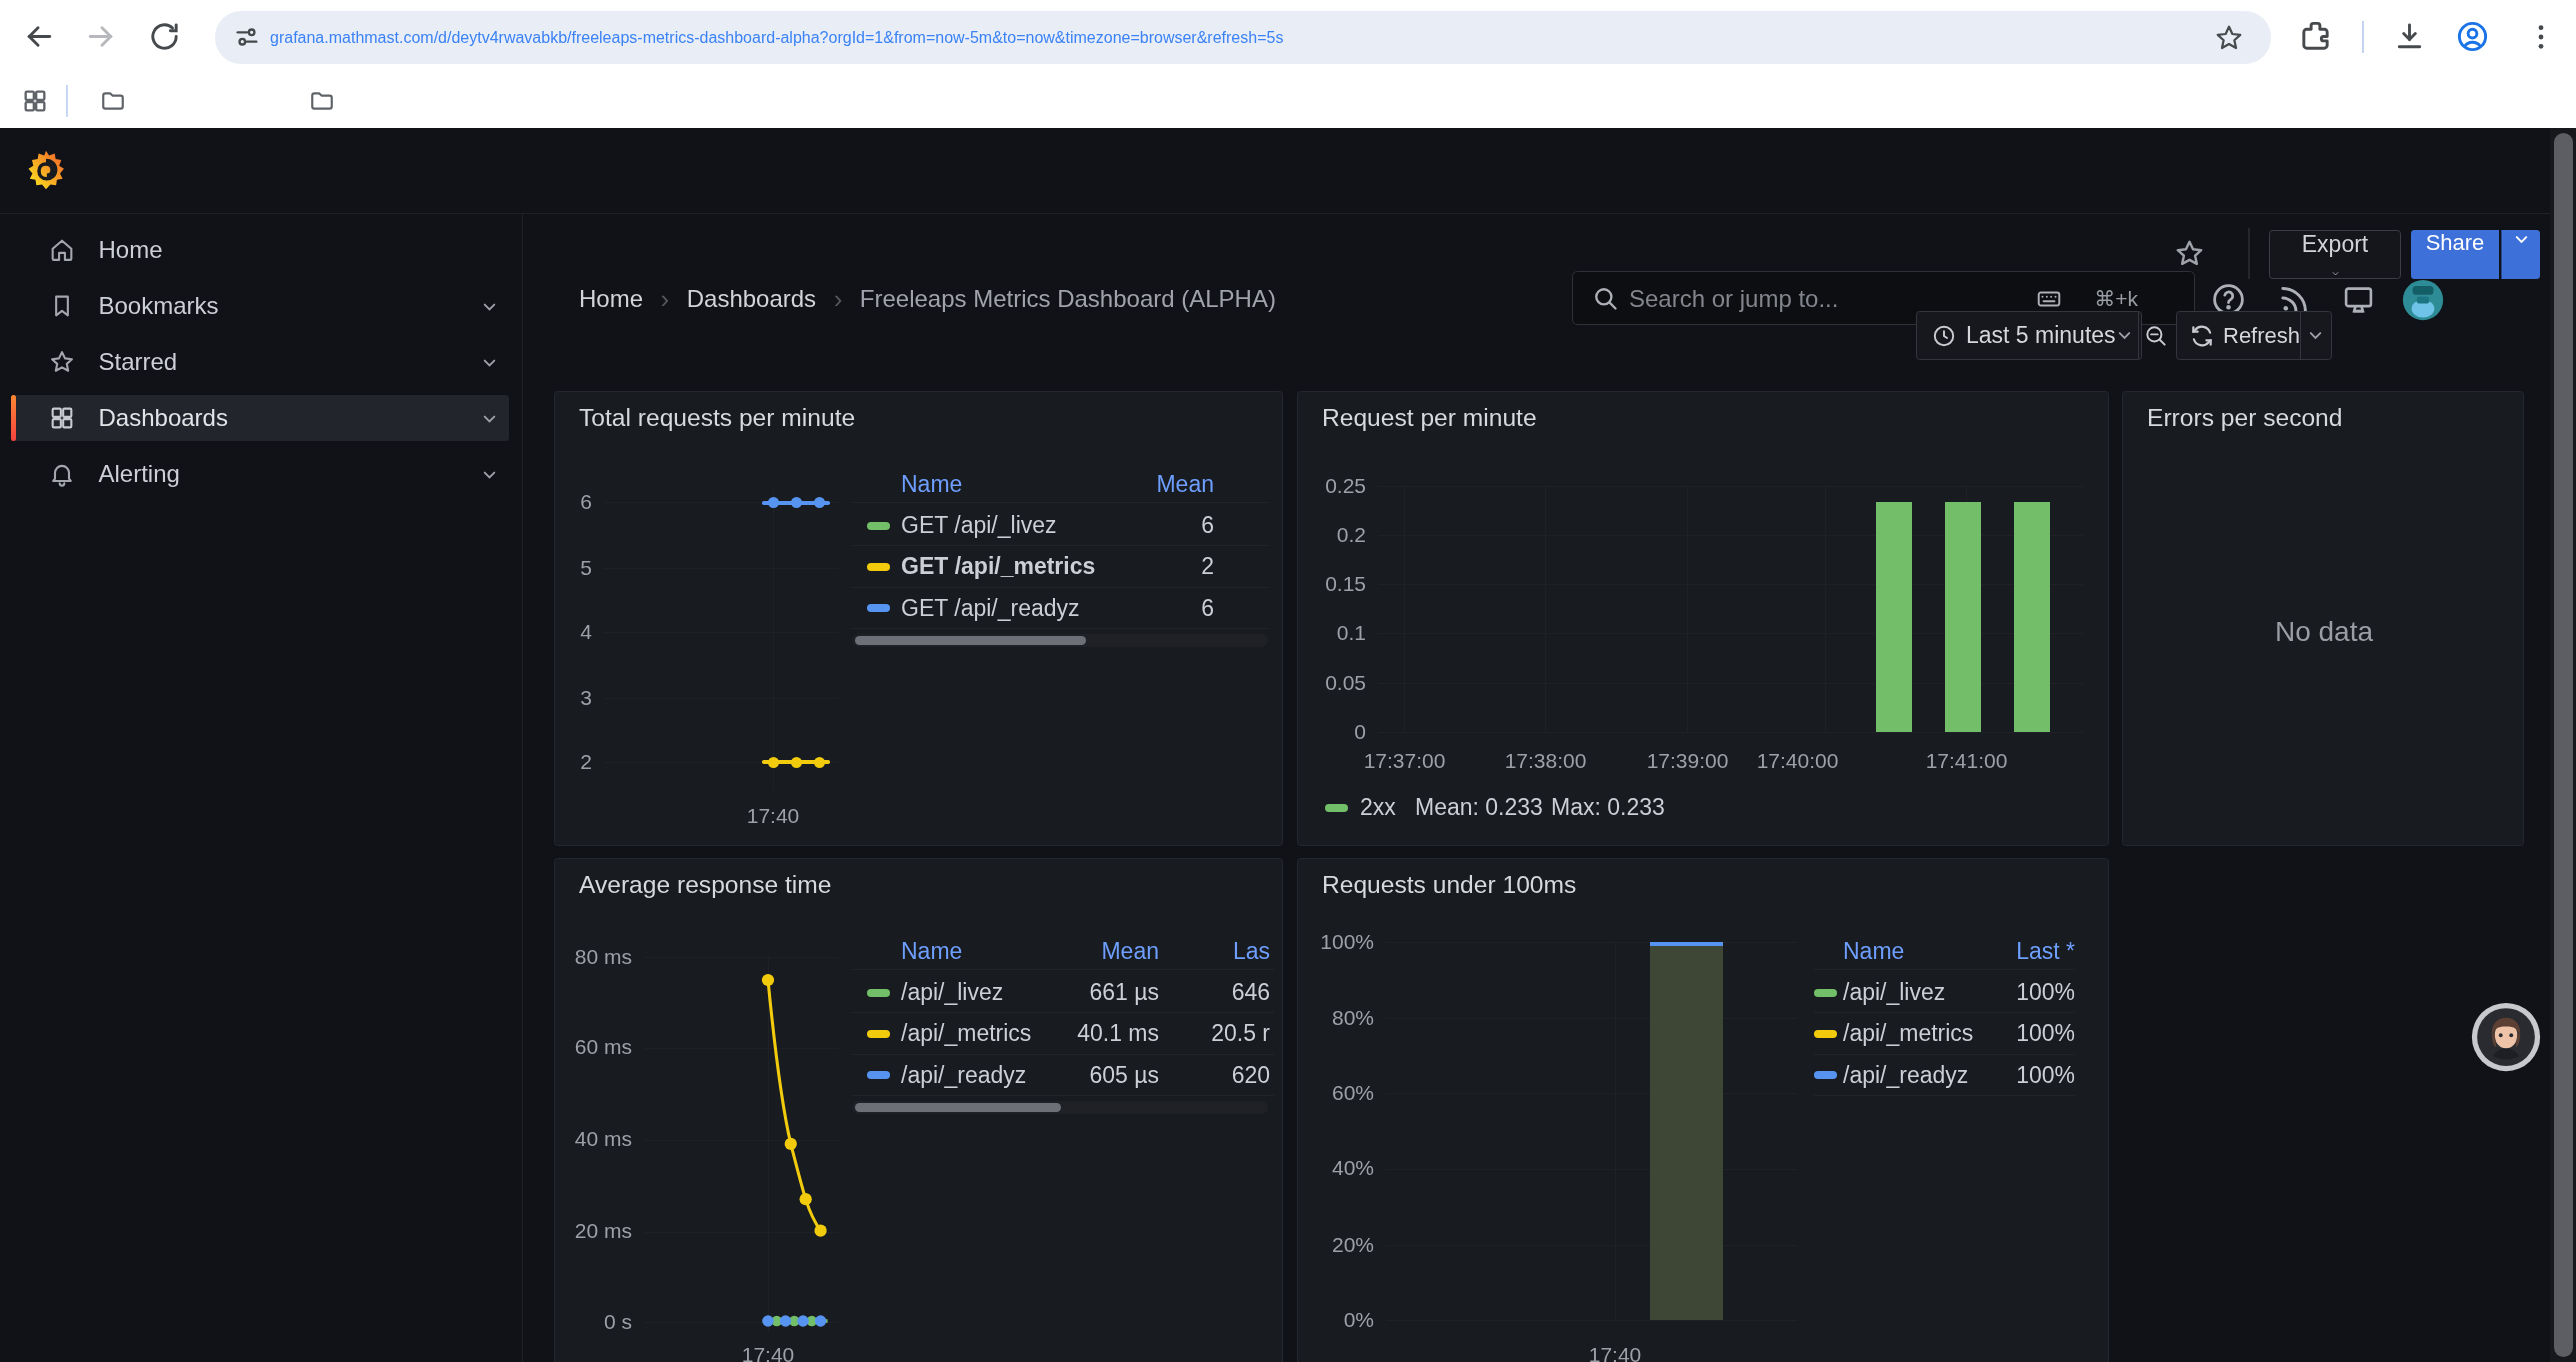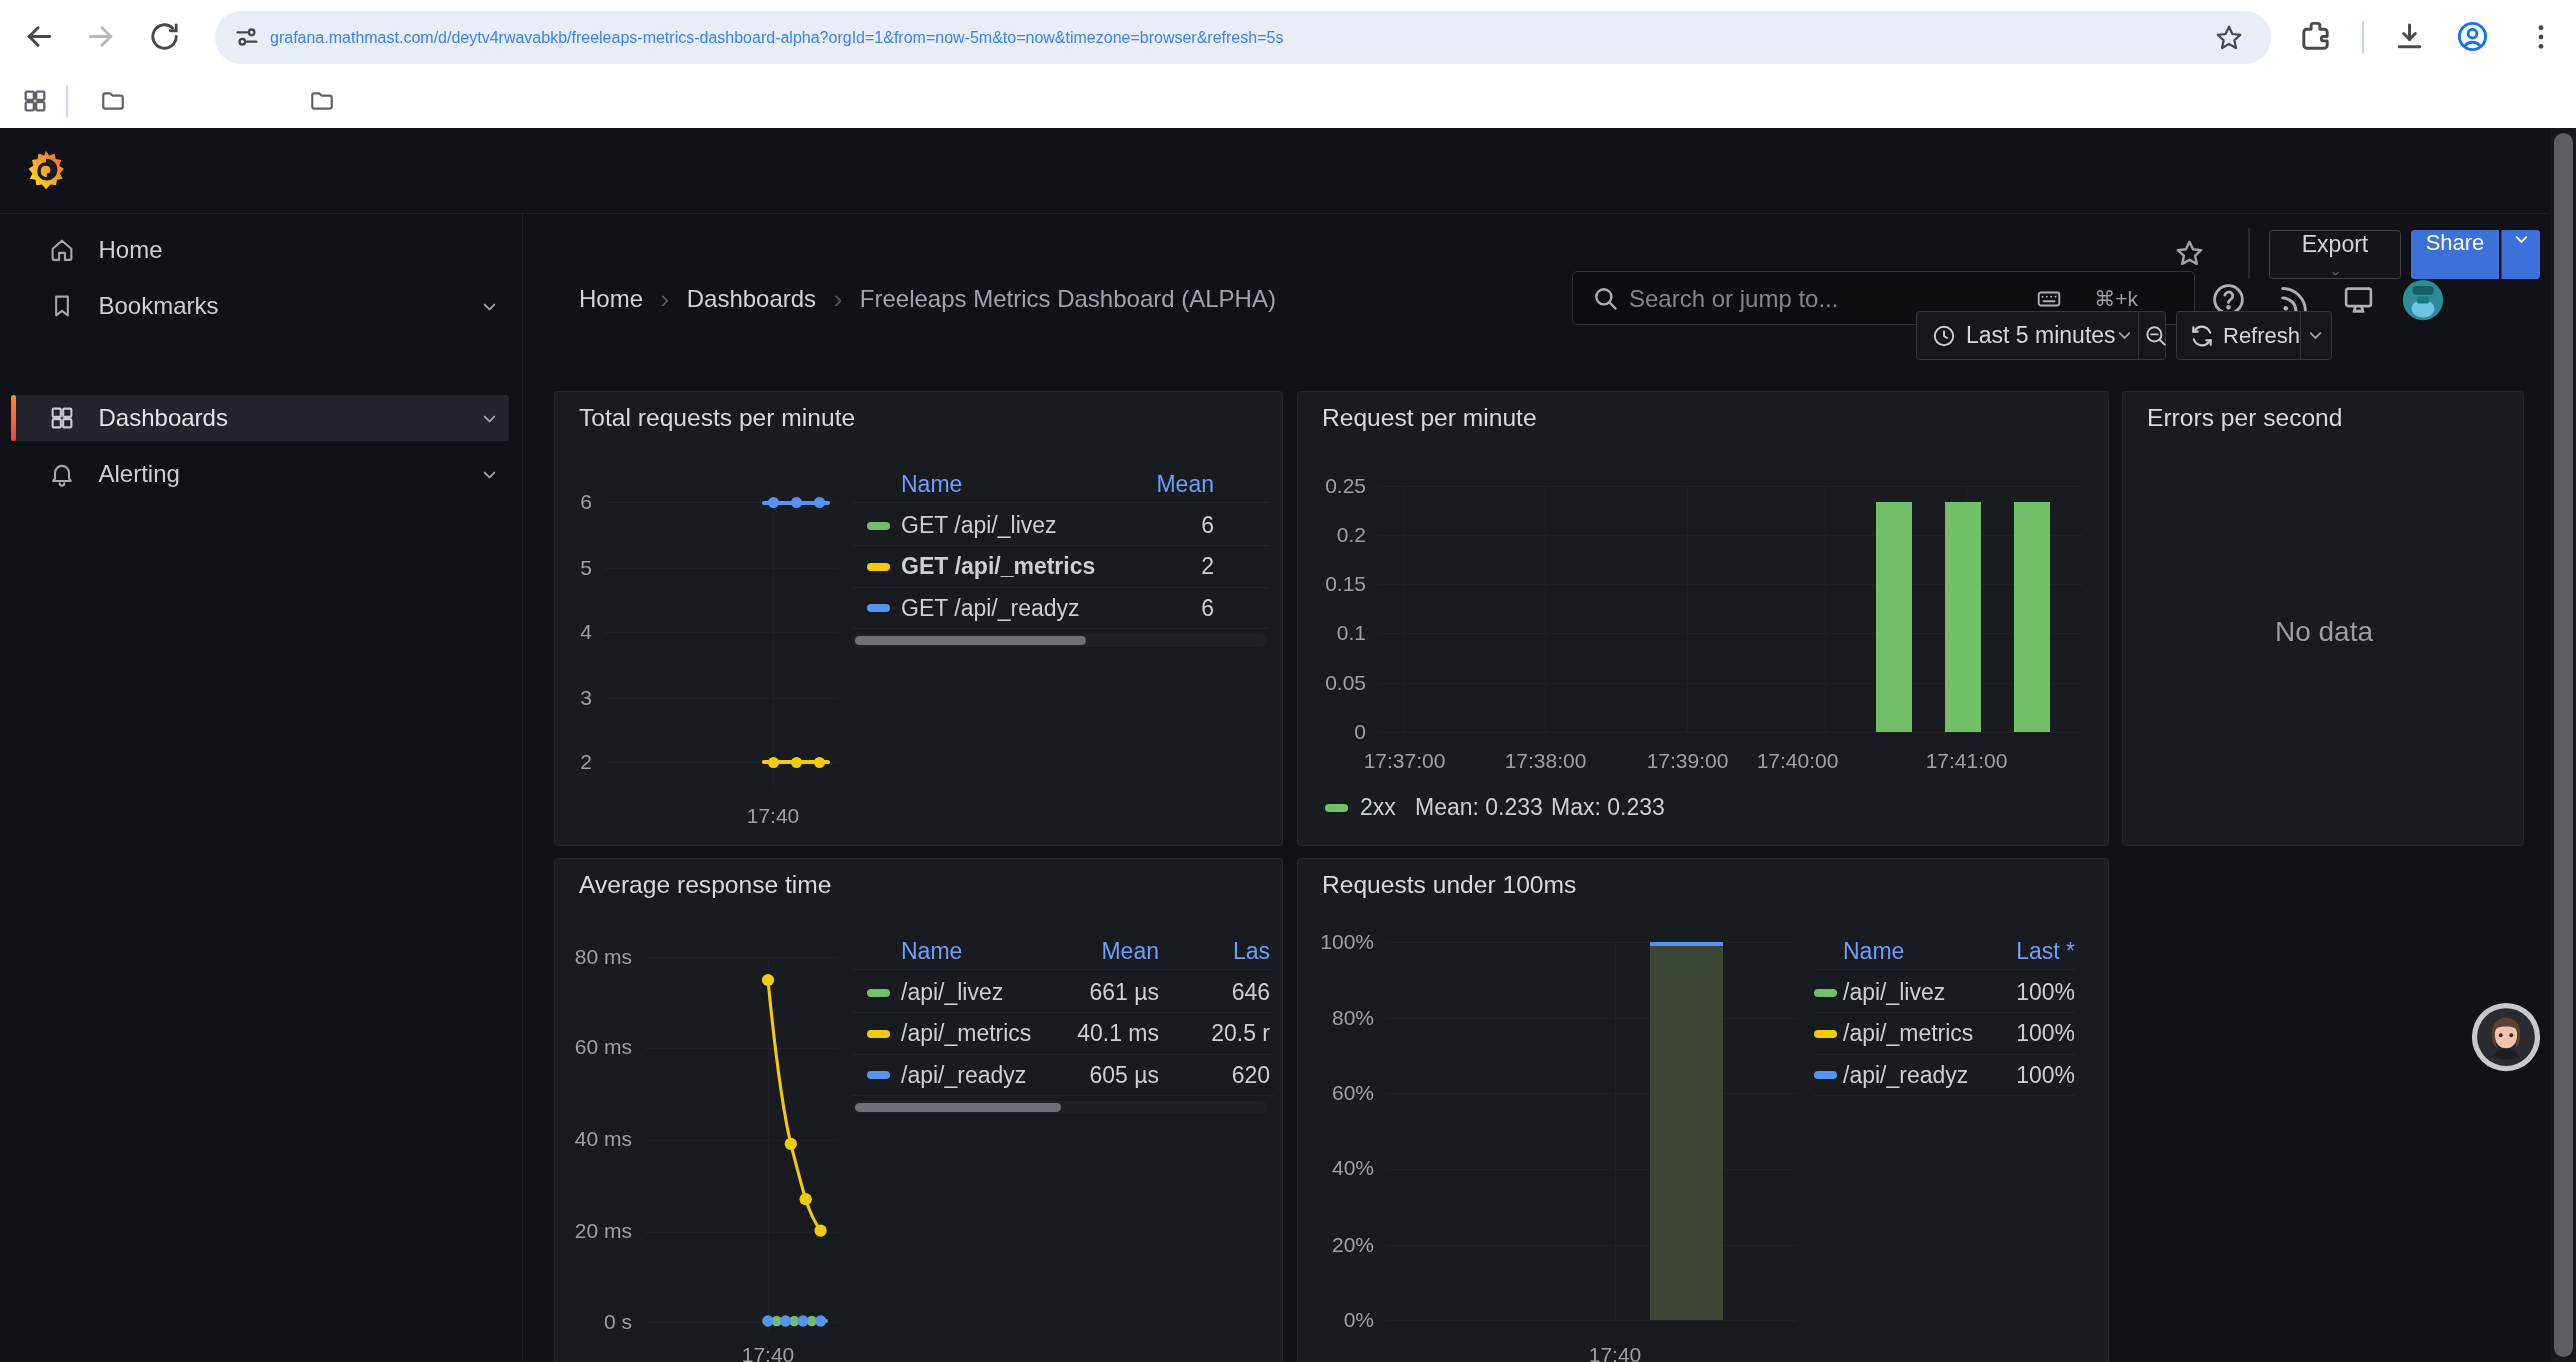--- a/index.html
+++ b/index.html
@@ -246,20 +246,33 @@
             <path d="M7 4h10v16l-5-3.8L7 20z"></path>
           </svg>
       </span>
       <span class="abs sb-label">Bookmarks</span>
       <span class="abs sb-chev">
         <svg width="23" height="23" viewBox="0 0 24 24" fill="none" stroke="currentColor" stroke-width="2" stroke-linecap="round">
             <path d="M7 10l5 5 5-5"></path>
           </svg>
       </span>
     </div>
+    <div class="abs sb-item" style="top:125px;">
+      <span class="abs sb-ic">
+        <svg width="28" height="28" viewBox="0 0 24 24" fill="none" stroke="currentColor" stroke-width="1.8" stroke-linejoin="round">
+            <path d="M12 3.5l2.6 5.4 5.9.7-4.4 4 1.2 5.9L12 16.6l-5.3 2.9 1.2-5.9-4.4-4 5.9-.7z"></path>
+          </svg>
+      </span>
+      <span class="abs sb-label">Starred</span>
+      <span class="abs sb-chev">
+        <svg width="23" height="23" viewBox="0 0 24 24" fill="none" stroke="currentColor" stroke-width="2" stroke-linecap="round">
+            <path d="M7 10l5 5 5-5"></path>
+          </svg>
+      </span>
+    </div>
     <div class="abs sb-item sel" style="top:181px;">
       <span class="abs sb-accent" style="left:0;top:0;"></span>
       <span class="abs sb-ic" style="color:#C9CBD1;">
         <svg width="28" height="28" viewBox="0 0 24 24" fill="none" stroke="currentColor" stroke-width="1.8">
             <rect x="4" y="4" width="7" height="7" rx="1"></rect>
             <rect x="13" y="4" width="7" height="7" rx="1"></rect>
             <rect x="4" y="13" width="7" height="7" rx="1"></rect>
             <rect x="13" y="13" width="7" height="7" rx="1"></rect>
           </svg>
       </span>
@@ -300,21 +313,21 @@
   </div>
   <div class="abs btn-blue" style="left:2411px;top:230px;width:88px;height:49px;border-radius:3.5px 0 0 3.5px;">
     <span>Share</span>
   </div>
   <div class="abs btn-blue" style="left:2501px;top:230px;width:39px;height:49px;border-radius:0 3.5px 3.5px 0;border-left:1.8px solid rgba(0,0,0,0.35);box-sizing:border-box;">
     <svg width="19" height="19" viewBox="0 0 24 24" fill="none" stroke="#FFFFFF" stroke-width="2.4" stroke-linecap="round">
         <path d="M6 9l6 6 6-6"></path>
       </svg>
   </div>
 
-  <div class="abs tb-ctrl" style="left:1916px;top:311px;width:250px;height:49px;padding-left:16px;">
+  <div class="abs tb-ctrl" style="left:1916px;top:311px;width:226px;height:49px;padding-left:16px;">
     <span class="abs" style="left:14px;top:11.4px;color:#C9CBD1;">
       <svg width="26" height="26" viewBox="0 0 24 24" fill="none" stroke="currentColor" stroke-width="1.8" stroke-linecap="round">
           <circle cx="12" cy="12" r="8.5"></circle>
           <path d="M12 7.5V12l2.8 1.8"></path>
         </svg>
     </span>
     <span class="abs" style="left:49px;top:0;height:47px;line-height:47px;font-size:23px;font-weight:500;color:#D5D7DC;white-space:nowrap;">Last 5 minutes</span>
     <span class="abs" style="left:198px;top:14px;color:#9EA0A8;">
       <svg width="19" height="19" viewBox="0 0 24 24" fill="none" stroke="currentColor" stroke-width="2.4" stroke-linecap="round">
           <path d="M6 9l6 6 6-6"></path>

